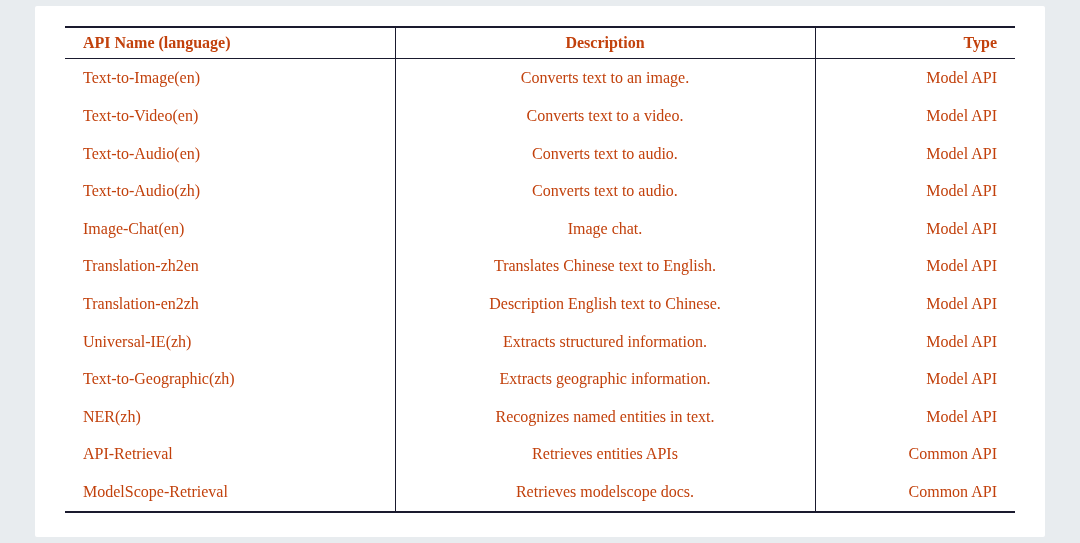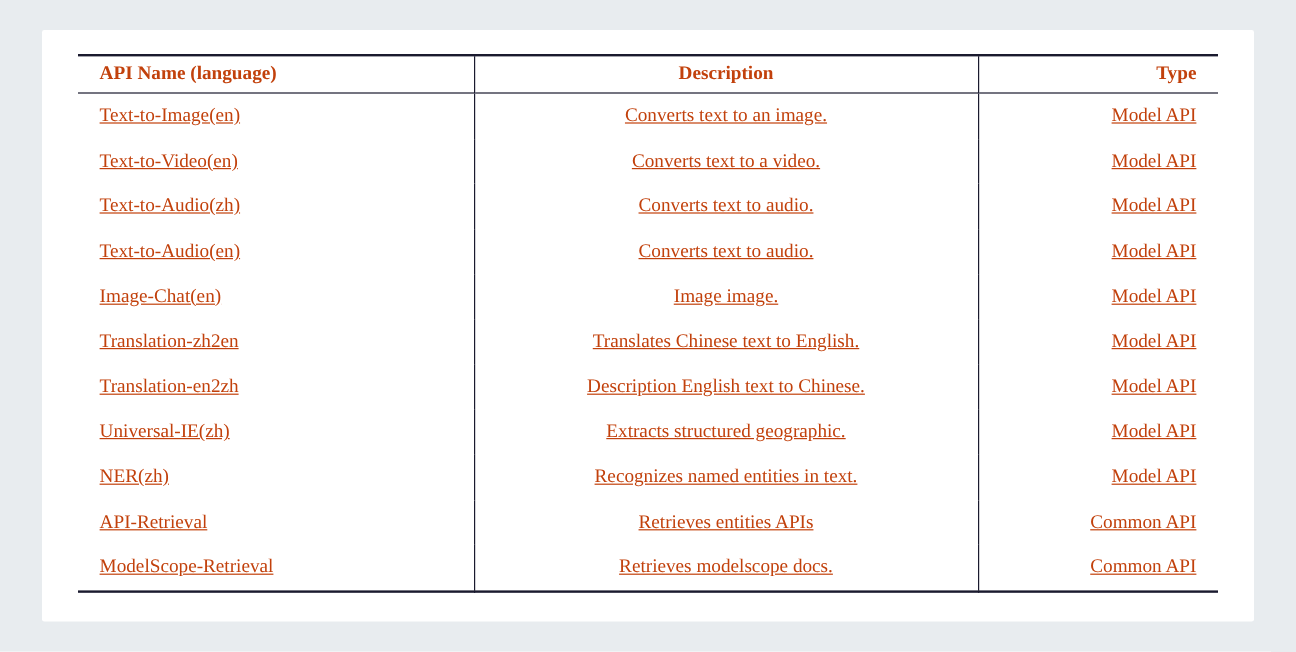--- a/index.html
+++ b/index.html
@@ -34,21 +34,20 @@
       border-bottom: 2.5px solid #1a1a2e;
     }
     th {
       font-weight: bold;
       padding: 6px 18px;
       text-align: center;
     }
     td {
       padding: 8px 18px;
       line-height: 1.35;
-      text-decoration: underline;
     }
     th:nth-child(1), td:nth-child(1) {
       text-align: left;
       border-right: 1.5px solid #1a1a2e;
       width: 330px;
     }
     th:nth-child(2), td:nth-child(2) {
       text-align: center;
       border-right: 1.5px solid #1a1a2e;
       width: 420px;
@@ -75,47 +74,52 @@
           <td>Text-to-Image(en)</td>
           <td>Converts text to an image.</td>
           <td>Model API</td>
         </tr>
         <tr>
           <td>Text-to-Video(en)</td>
           <td>Converts text to a video.</td>
           <td>Model API</td>
         </tr>
         <tr>
+          <td>Text-to-Audio(en)</td>
+          <td>Converts text to audio.</td>
+          <td>Model API</td>
+        </tr>
+        <tr>
           <td>Text-to-Audio(zh)</td>
           <td>Converts text to audio.</td>
           <td>Model API</td>
         </tr>
         <tr>
-          <td>Text-to-Audio(en)</td>
-          <td>Converts text to audio.</td>
-          <td>Model API</td>
-        </tr>
-        <tr>
           <td>Image-Chat(en)</td>
-          <td>Image image.</td>
+          <td>Image chat.</td>
           <td>Model API</td>
         </tr>
         <tr>
           <td>Translation-zh2en</td>
           <td>Translates Chinese text to English.</td>
           <td>Model API</td>
         </tr>
         <tr>
           <td>Translation-en2zh</td>
           <td>Description English text to Chinese.</td>
           <td>Model API</td>
         </tr>
         <tr>
           <td>Universal-IE(zh)</td>
-          <td>Extracts structured geographic.</td>
+          <td>Extracts structured information.</td>
+          <td>Model API</td>
+        </tr>
+        <tr>
+          <td>Text-to-Geographic(zh)</td>
+          <td>Extracts geographic information.</td>
           <td>Model API</td>
         </tr>
         <tr>
           <td>NER(zh)</td>
           <td>Recognizes named entities in text.</td>
           <td>Model API</td>
         </tr>
         <tr>
           <td>API-Retrieval</td>
           <td>Retrieves entities APIs</td>

